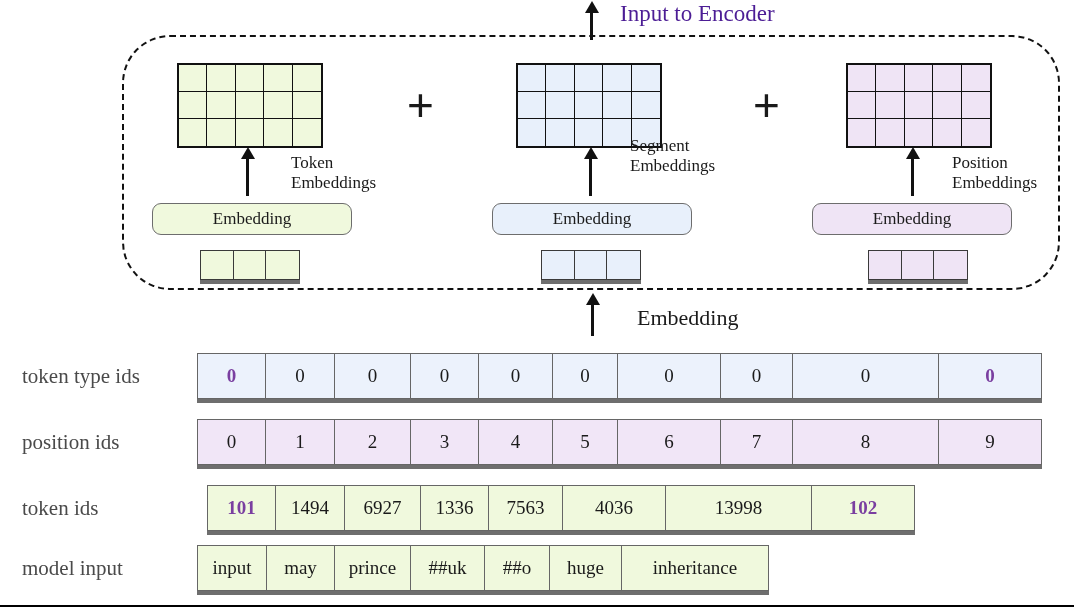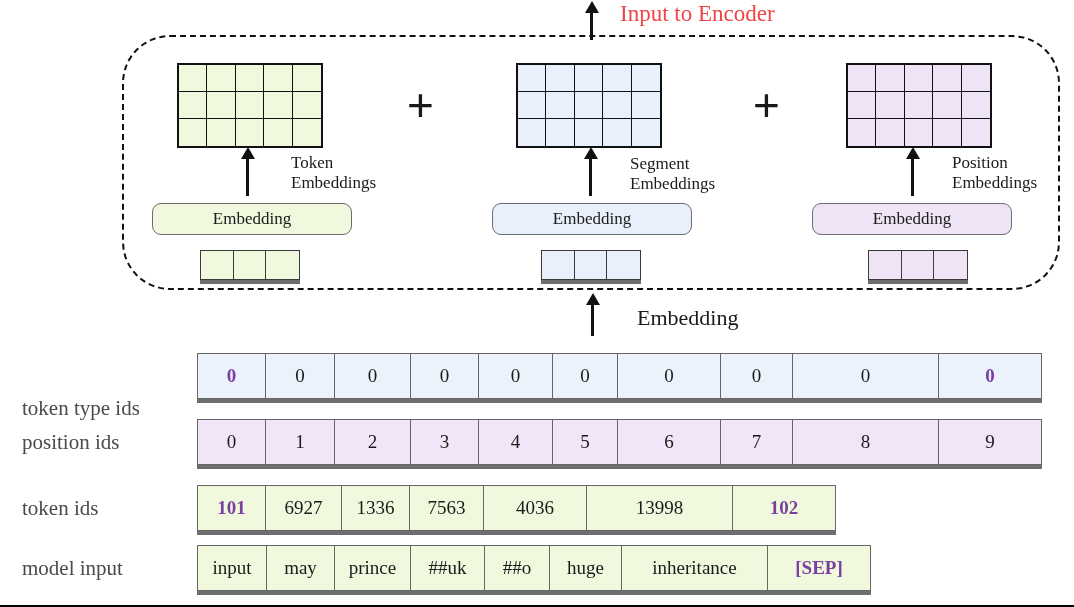--- a/index.html
+++ b/index.html
@@ -30,21 +30,21 @@
     border: 2.5px dashed #111111;
     border-radius: 48px;
     box-sizing: border-box;
   }
 
   .title-input-encoder {
     position: absolute;
     left: 620px;
     top: 1px;
     font-size: 23px;
-    color: #ef4444;
+    color: #4c1d95;
     white-space: nowrap;
   }
 
   .label-embedding-bottom {
     position: absolute;
     left: 637px;
     top: 305px;
     font-size: 22px;
     color: #1a1a1a;
     white-space: nowrap;
@@ -147,32 +147,32 @@
 
   
   .caption {
     position: absolute;
     font-size: 17px;
     line-height: 1.15;
     color: #1a1a1a;
     white-space: nowrap;
   }
   #caption-token    { left: 291px; top: 153px; }
-  #caption-segment  { left: 630px; top: 154px; }
+  #caption-segment  { left: 630px; top: 136px; }
   #caption-position { left: 952px; top: 153px; }
 
   
   .row-label {
     position: absolute;
     left: 22px;
     font-size: 21px;
     color: #4a4a4a;
     white-space: nowrap;
   }
-  #label-token-type-ids { top: 364px; margin-top: 32px; }
+  #label-token-type-ids { top: 364px; }
   #label-position-ids   { top: 430px; }
   #label-token-ids      { top: 496px; }
   #label-model-input    { top: 556px; }
 
   .table-row {
     position: absolute;
     left: 197px;
     display: flex;
     height: 46px;
     border: 1.5px solid #666666;
@@ -341,33 +341,33 @@
       <div class="tcell c1">1</div>
       <div class="tcell c2">2</div>
       <div class="tcell c3">3</div>
       <div class="tcell c4">4</div>
       <div class="tcell c5">5</div>
       <div class="tcell c6">6</div>
       <div class="tcell c7">7</div>
       <div class="tcell c8">8</div>
       <div class="tcell c9">9</div>
     </div>
-  <div class="table-row" id="row-token-ids" style="background: rgb(240, 249, 221);">
+  <div class="table-row" id="row-token-ids" style="background: rgb(240, 249, 221); margin-left: 10px;">
       <div class="tcell c0 special">101</div>
+      <div class="tcell c1">1494</div>
       <div class="tcell c2">6927</div>
       <div class="tcell c3">1336</div>
       <div class="tcell c4">7563</div>
       <div class="tcell c6">4036</div>
       <div class="tcell c8">13998</div>
       <div class="tcell c9 special">102</div>
     </div>
   <div class="table-row" id="row-model-input" style="background: rgb(240, 249, 221);">
       <div class="tcell c1">input</div>
       <div class="tcell c3">may</div>
       <div class="tcell c2">prince</div>
       <div class="tcell c4">##uk</div>
       <div class="tcell c5">##o</div>
       <div class="tcell c7">huge</div>
       <div class="tcell c8">inheritance</div>
-      <div class="tcell c9 special">[SEP]</div>
     </div>
 
 </div>
 
 </body></html>

